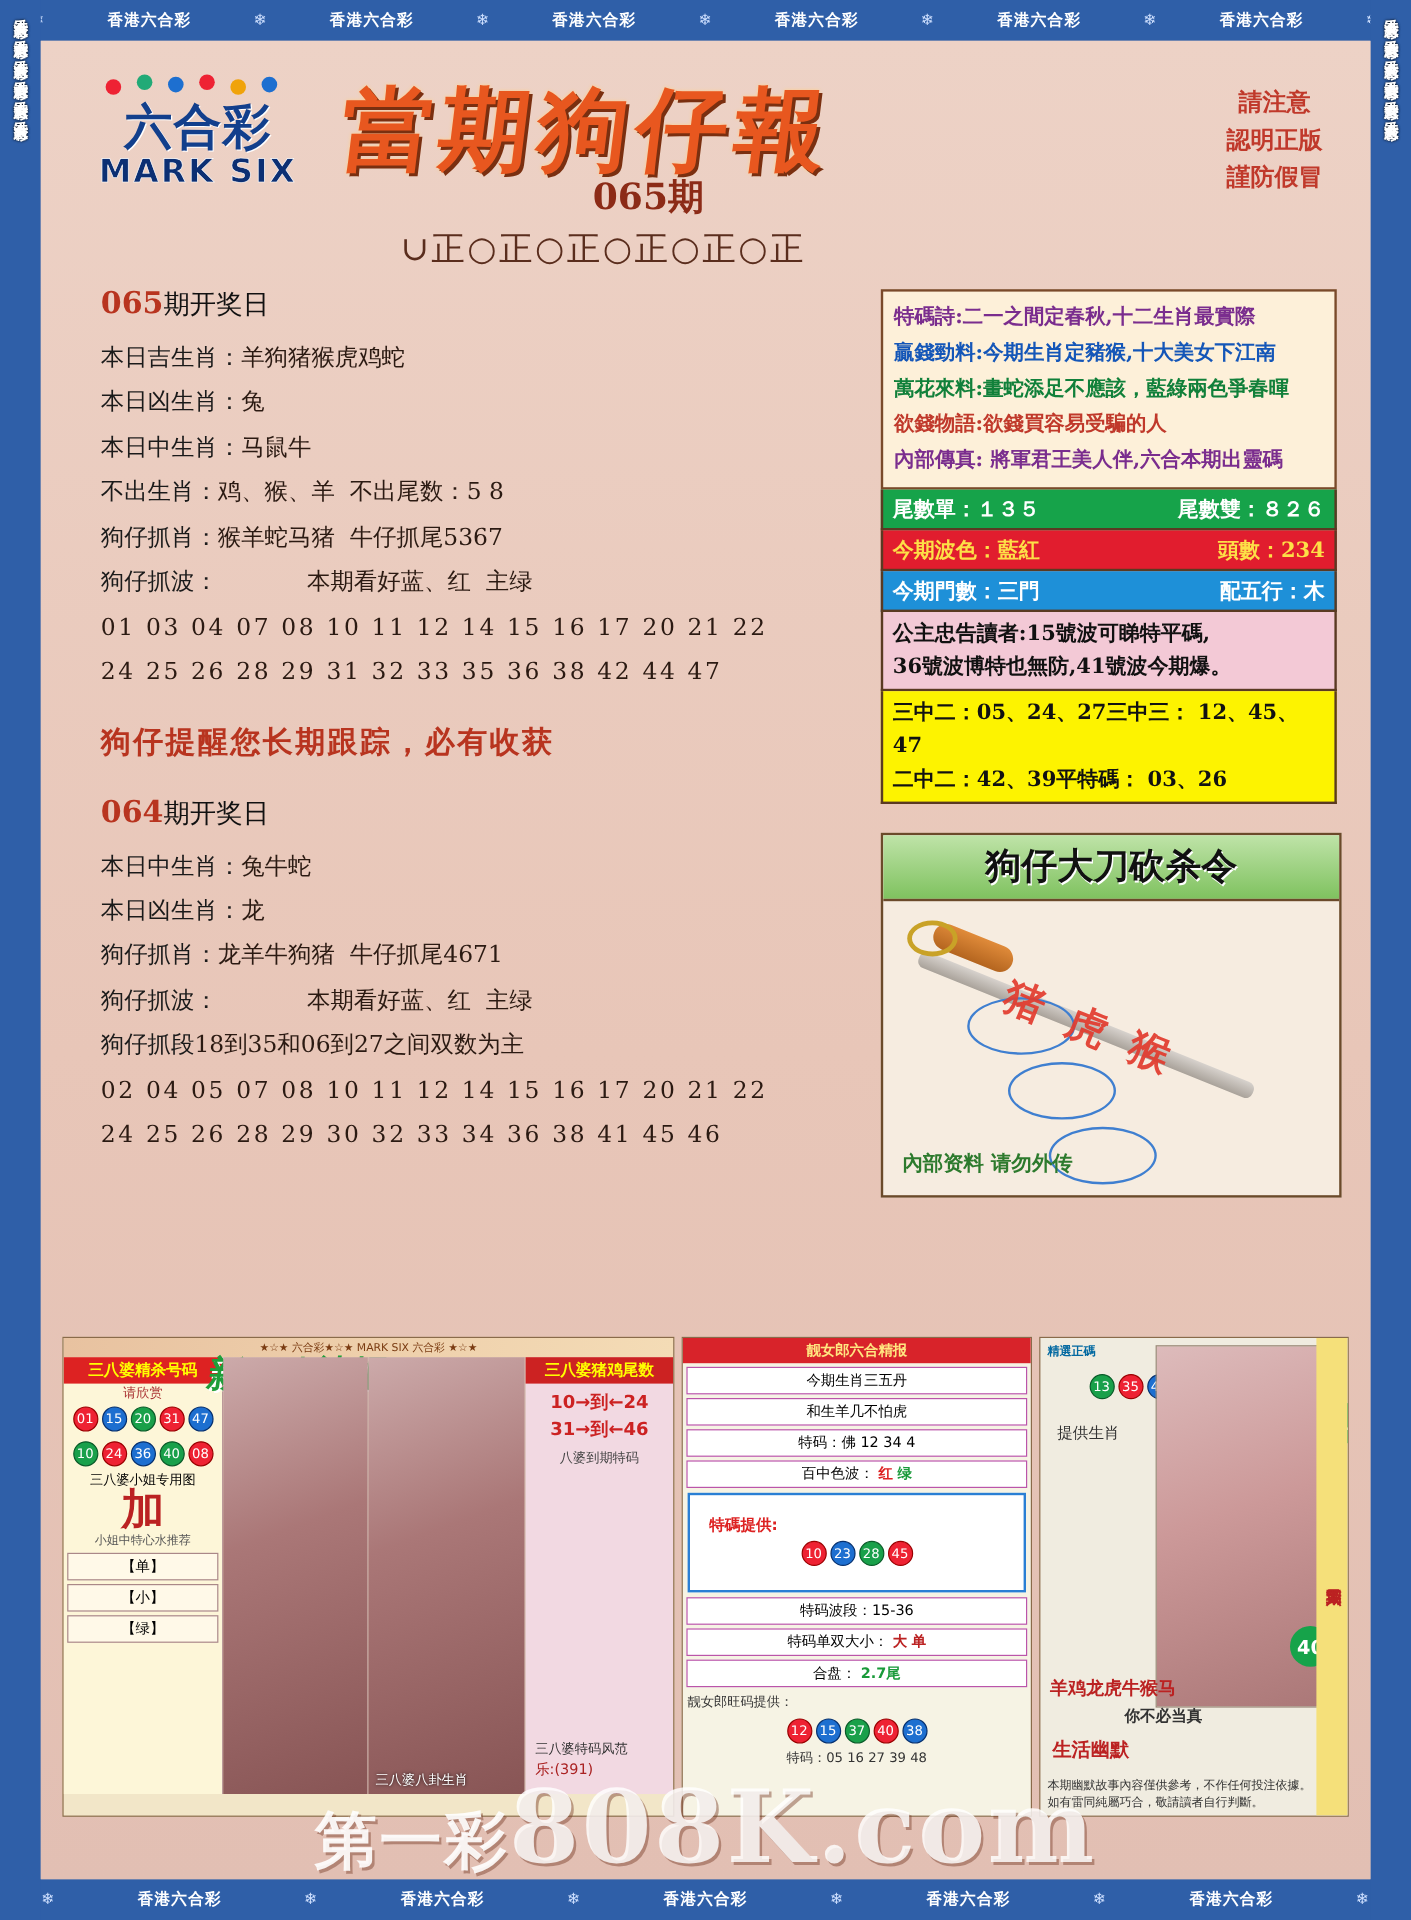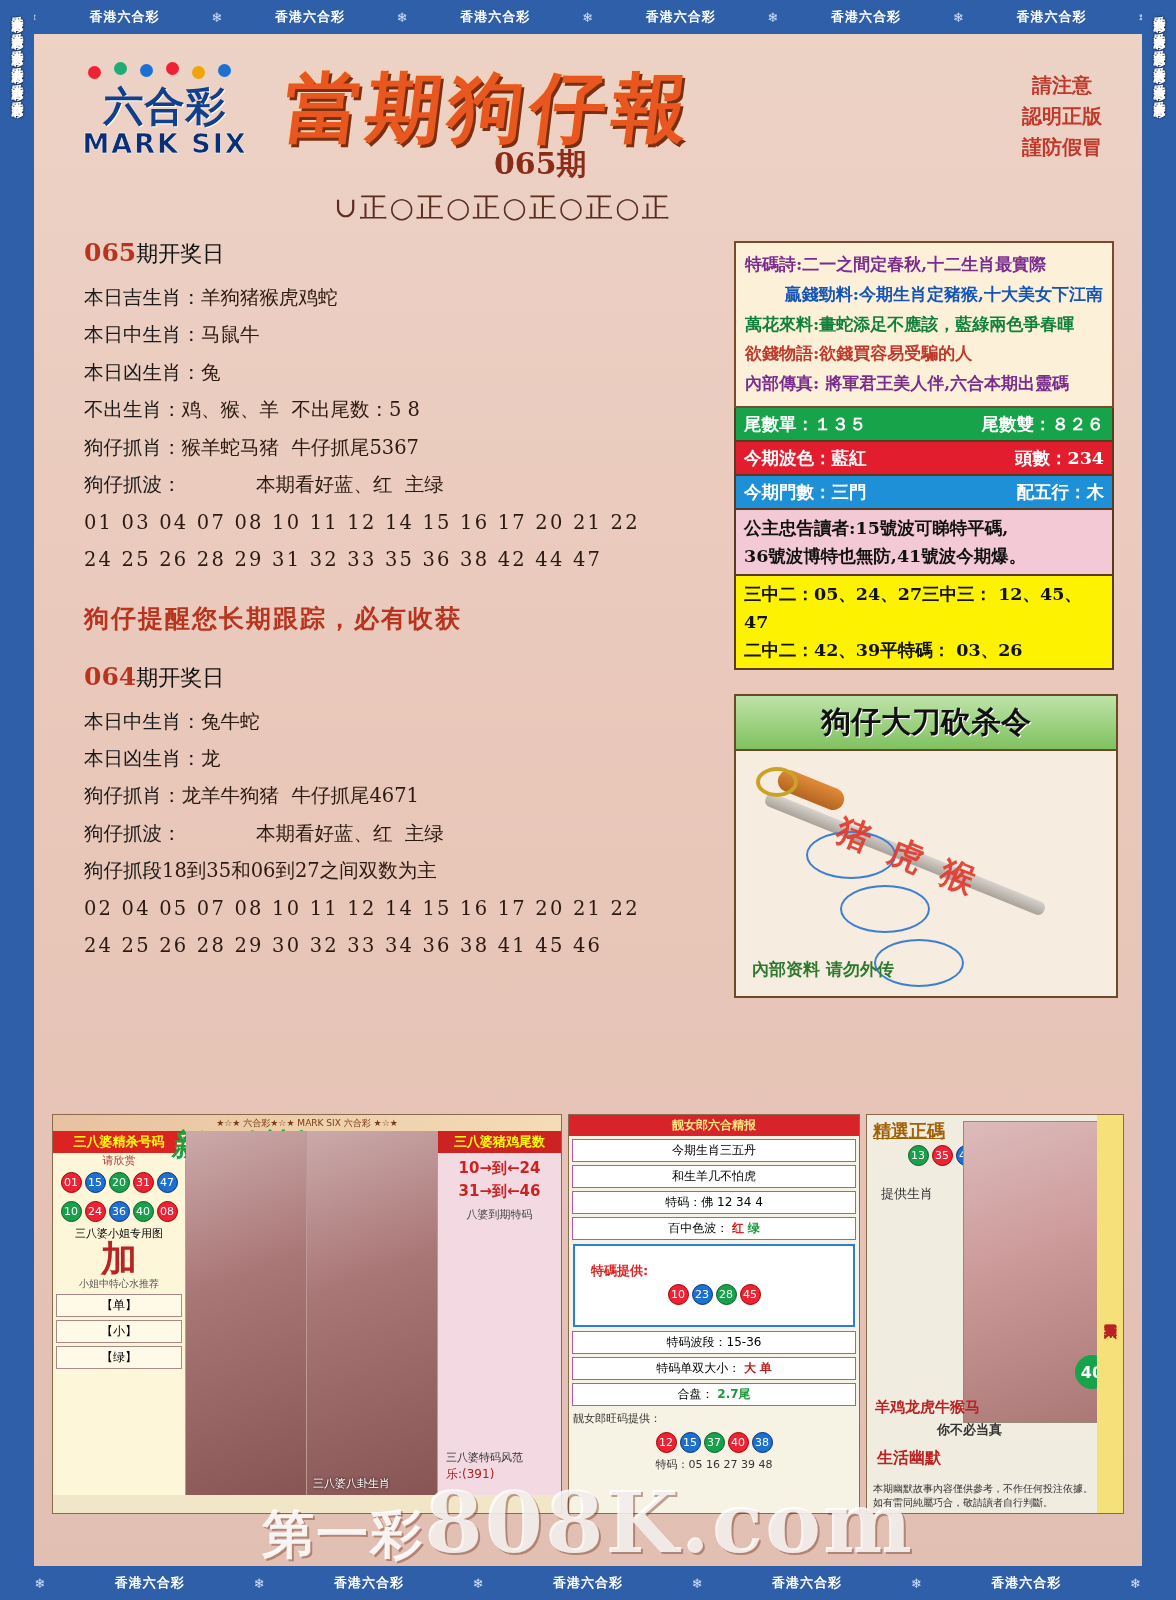--- a/index.html
+++ b/index.html
@@ -108,30 +108,30 @@
   }
 
   
   .col-right{position:absolute;left:700px;top:12px;width:380px;}
   .poem-box{
     border:2px solid #7a4a2a;background:#fdf0d9;padding:7px 9px;
     font-family:"DejaVu Serif","Liberation Serif",serif;
     font-size:17px;line-height:1.75;font-weight:bold;
   }
   .poem-box div{white-space:nowrap;}
-  .c-blue{color:#1456b8;text-align:right;}
+  .c-blue{color:#1456b8;}
   .c-green{color:#11803a;}
   .c-red{color:#c0392b;}
   .c-purple{color:#7a2d8e;}
 
   .strip{border:2px solid #5a3a22;border-top:none;padding:4px 8px;
     font-family:"DejaVu Serif","Liberation Serif",serif;
     font-size:17.5px;font-weight:bold;display:flex;justify-content:space-between;}
   .s-green{background:#16a34a;color:#fff;}
-  .s-red{background:#e11d2e;color:#ffffff;}
+  .s-red{background:#e11d2e;color:#fde047;}
   .s-blue{background:#1e90d8;color:#fff;}
   .s-pink{background:#f3c9d6;color:#111;}
   .s-yellow{background:#fdf300;color:#111;}
   .strip.block{display:block;line-height:1.6;}
 
   .knife-box{
     margin-top:24px;border:2px solid #6b4a2a;background:#f6ece0;
     width:380px;height:300px;position:relative;overflow:hidden;
   }
   .knife-title{
@@ -299,22 +299,22 @@
   </div>
 
   <div class="main">
 
     <div class="col-left">
 
       <div class="draw-head">
         <b>065</b><span>期开奖日</span>
       </div>
       <div class="row"><span class="lbl">本日吉生肖：</span><span>羊狗猪猴虎鸡蛇</span></div>
+      <div class="row"><span class="lbl">本日凶生肖：</span><span>兔</span></div>
       <div class="row"><span class="lbl">本日中生肖：</span><span>马鼠牛</span></div>
-      <div class="row"><span class="lbl">本日凶生肖：</span><span>兔</span></div>
       <div class="row"><span class="lbl">不出生肖：</span><span>鸡、猴、羊  不出尾数：5 8</span></div>
       <div class="row"><span class="lbl">狗仔抓肖：</span><span>猴羊蛇马猪  牛仔抓尾5367</span></div>
       <div class="row"><span class="lbl">狗仔抓波：</span><span>            本期看好蓝、红  主绿</span></div>
       <div class="row nums">01 03 04 07 08 10 11 12 14 15 16 17 20 21 22</div>
       <div class="row nums">24 25 26 28 29 31 32 33 35 36 38 42 44 47</div>
 
       <div class="remind">狗仔提醒您长期跟踪，必有收获</div>
 
       <div class="draw-head">
         <b>064</b><span>期开奖日</span>
@@ -458,21 +458,21 @@
         <div class="ball">12</div>
         <div class="ball b">15</div>
         <div class="ball g">37</div>
         <div class="ball">40</div>
         <div class="ball b">38</div>
       </div>
       <div style="font-size:11px;text-align:center;color:#333;">特码：05 16 27 39 48</div>
     </div>
 
     <div class="ad ad3">
-      <div style="position:absolute;left:6px;top:4px;font-size:18px;font-weight:bold;color:#a16207;text-decoration:underline;">精選正碼</div>
+      <div style="position:absolute;left:6px;top:4px;font-size:10px;font-weight:bold;color:#0369a1;">精選正碼</div>
       <div class="ballrow" style="position:absolute;left:0;top:26px;width:150px;">
         <div class="ball g">13</div>
         <div class="ball">35</div>
         <div class="ball b">43</div>
       </div>
       <div style="position:absolute;left:14px;top:70px;font-size:13px;color:#333;">提供生肖</div>
       <div class="bigphoto" style="left:96px;"></div>
       <div class="numball" style="background:#16a34a;left:242px;top:54px;">11</div>
 
       <div class="numball" style="background:#16a34a;left:208px;top:240px;">40</div>

